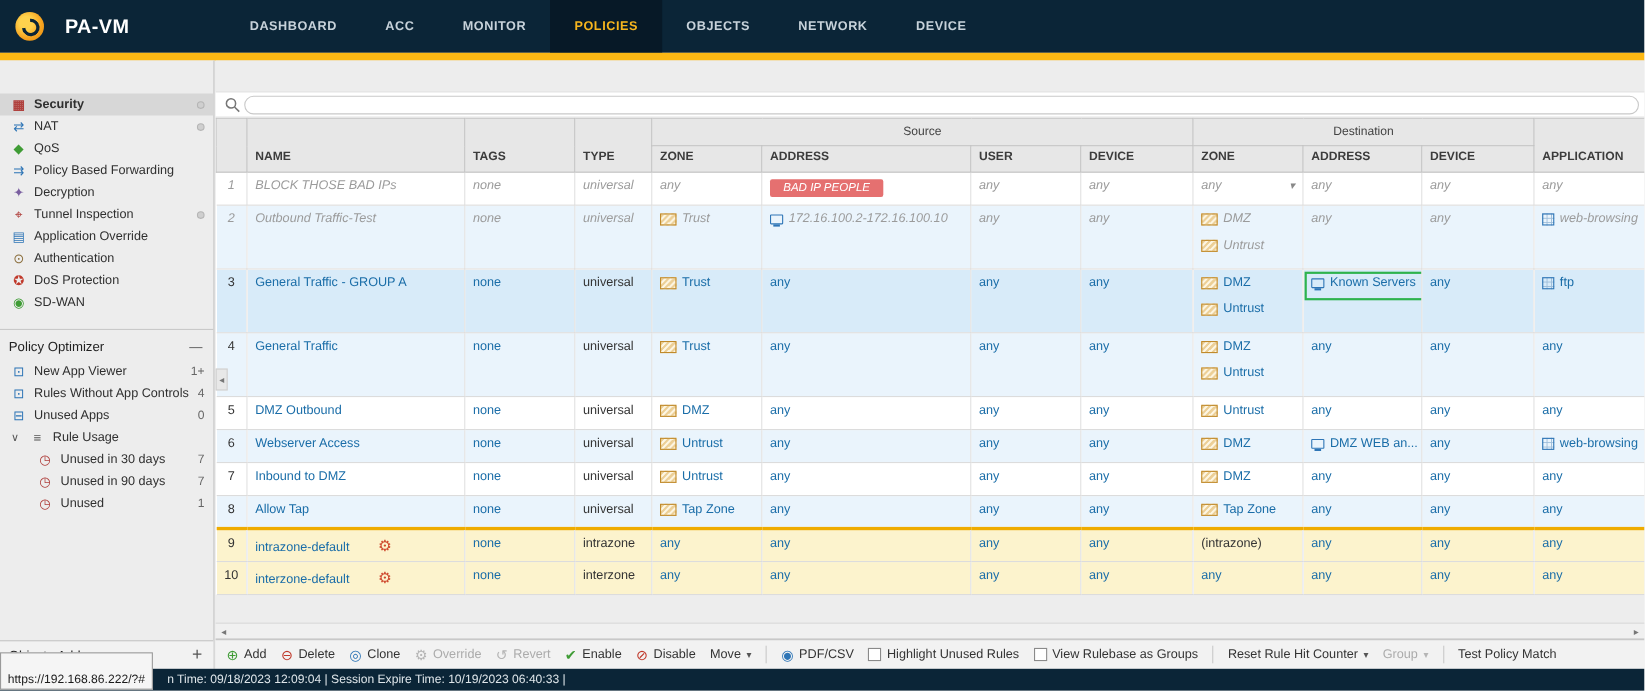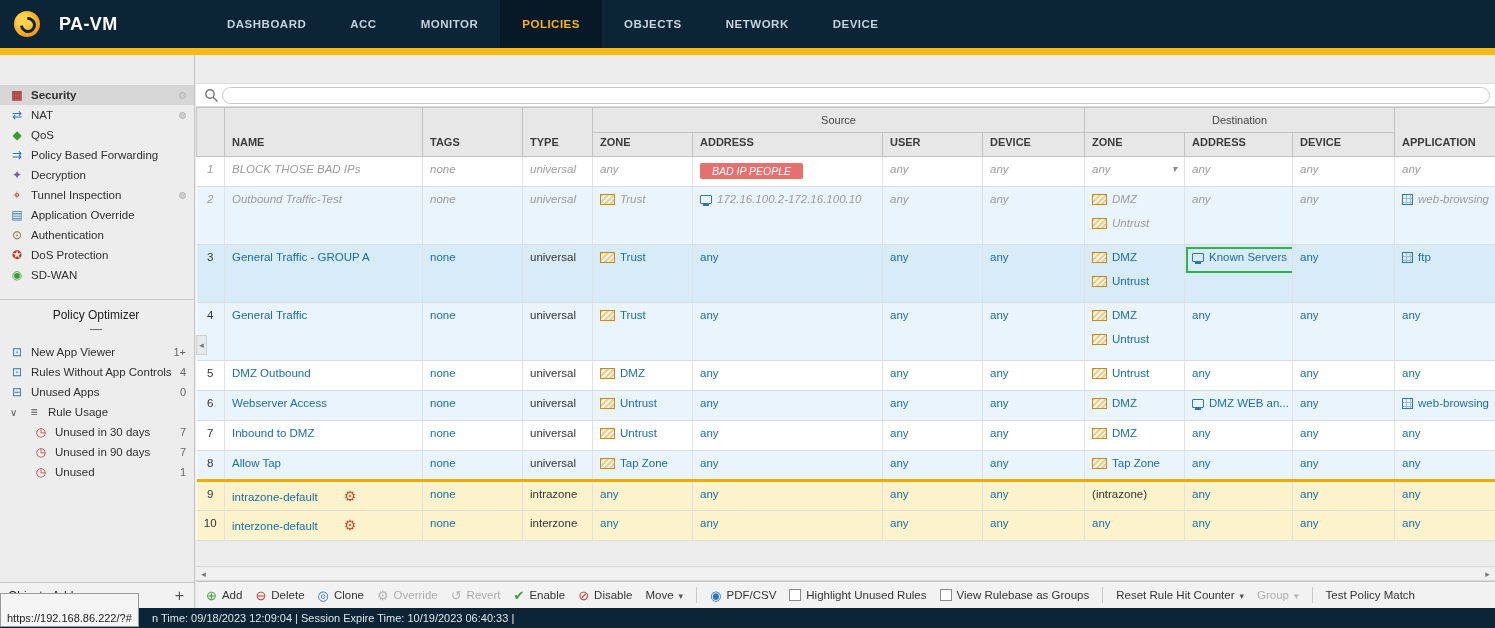--- a/index.html
+++ b/index.html
@@ -31,21 +31,21 @@
   .si-tunnel::before { content:"⌖"; color:#b0413e; }
   .si-appovr::before { content:"▤"; color:#2e75b6; }
   .si-auth::before { content:"⊙"; color:#8a6d3b; }
   .si-dos::before { content:"✪"; color:#c0392b; }
   .si-sdwan::before { content:"◉"; color:#3f9c35; }
   .sb-label { flex:1; white-space:nowrap; overflow:hidden; }
   .sb-dot { width:7px; height:7px; border-radius:50%; background:#cfcfcf; border:1px solid #b5b5b5; flex:none; }
   .sb-count { color:#666; font-size:11px; flex:none; }
 
   .optimizer { margin-top:14px; border-top:1px solid #c9c9c9; padding-top:4px; }
-  .opt-header { display:flex; align-items:center; justify-content:space-between; padding:4px 10px 6px 8px; font-size:12px; color:#222;flex-direction:column; }
+  .opt-header { display:flex; align-items:center; justify-content:space-between; padding:4px 10px 6px 8px; font-size:12px; color:#222; }
   .opt-collapse { color:#555; cursor:pointer; }
   .oi-viewer::before, .oi-rwac::before { content:"⊡"; color:#2e75b6; }
   .oi-unusedapps::before { content:"⊟"; color:#2e75b6; }
   .oi-usage::before { content:"≡"; color:#555; }
   .oi-clock::before { content:"◷"; color:#b0413e; }
   .chev-exp { width:10px; color:#555; font-size:10px; flex:none; }
   .opt-child { padding-left:34px; }
 
   .sidebar-footer { position:absolute; left:0; right:0; bottom:0; height:26px; background:#f2f2f2; border-top:1px solid #c4c4c4; display:flex; align-items:center; justify-content:space-between; padding:0 10px 0 8px; font-size:12px; color:#222; }
   .sf-add { font-size:16px; color:#555; cursor:pointer; }

